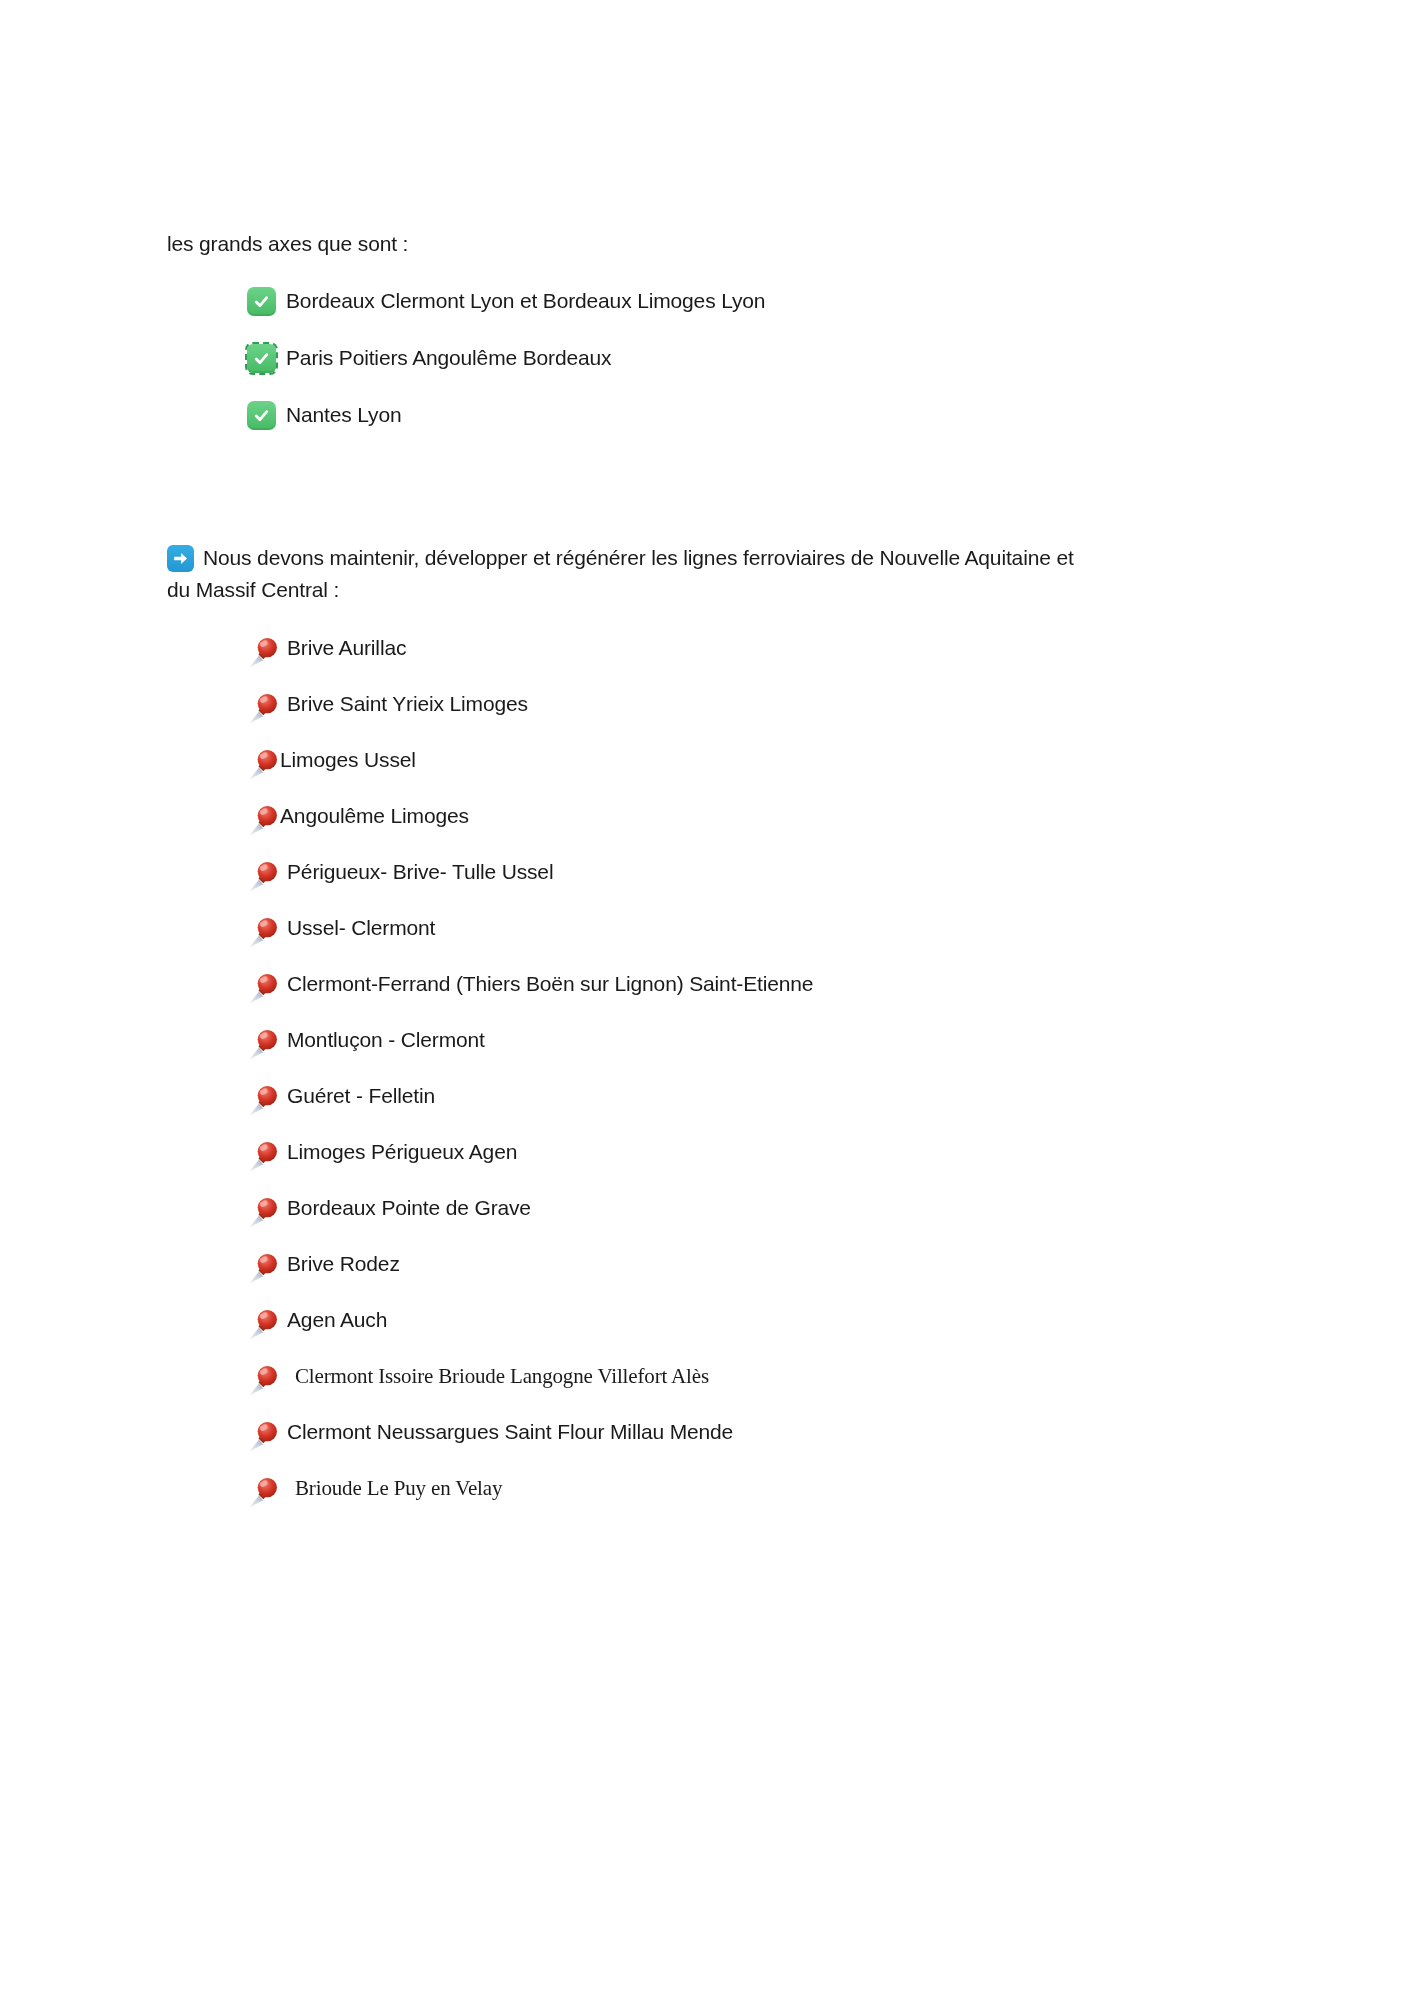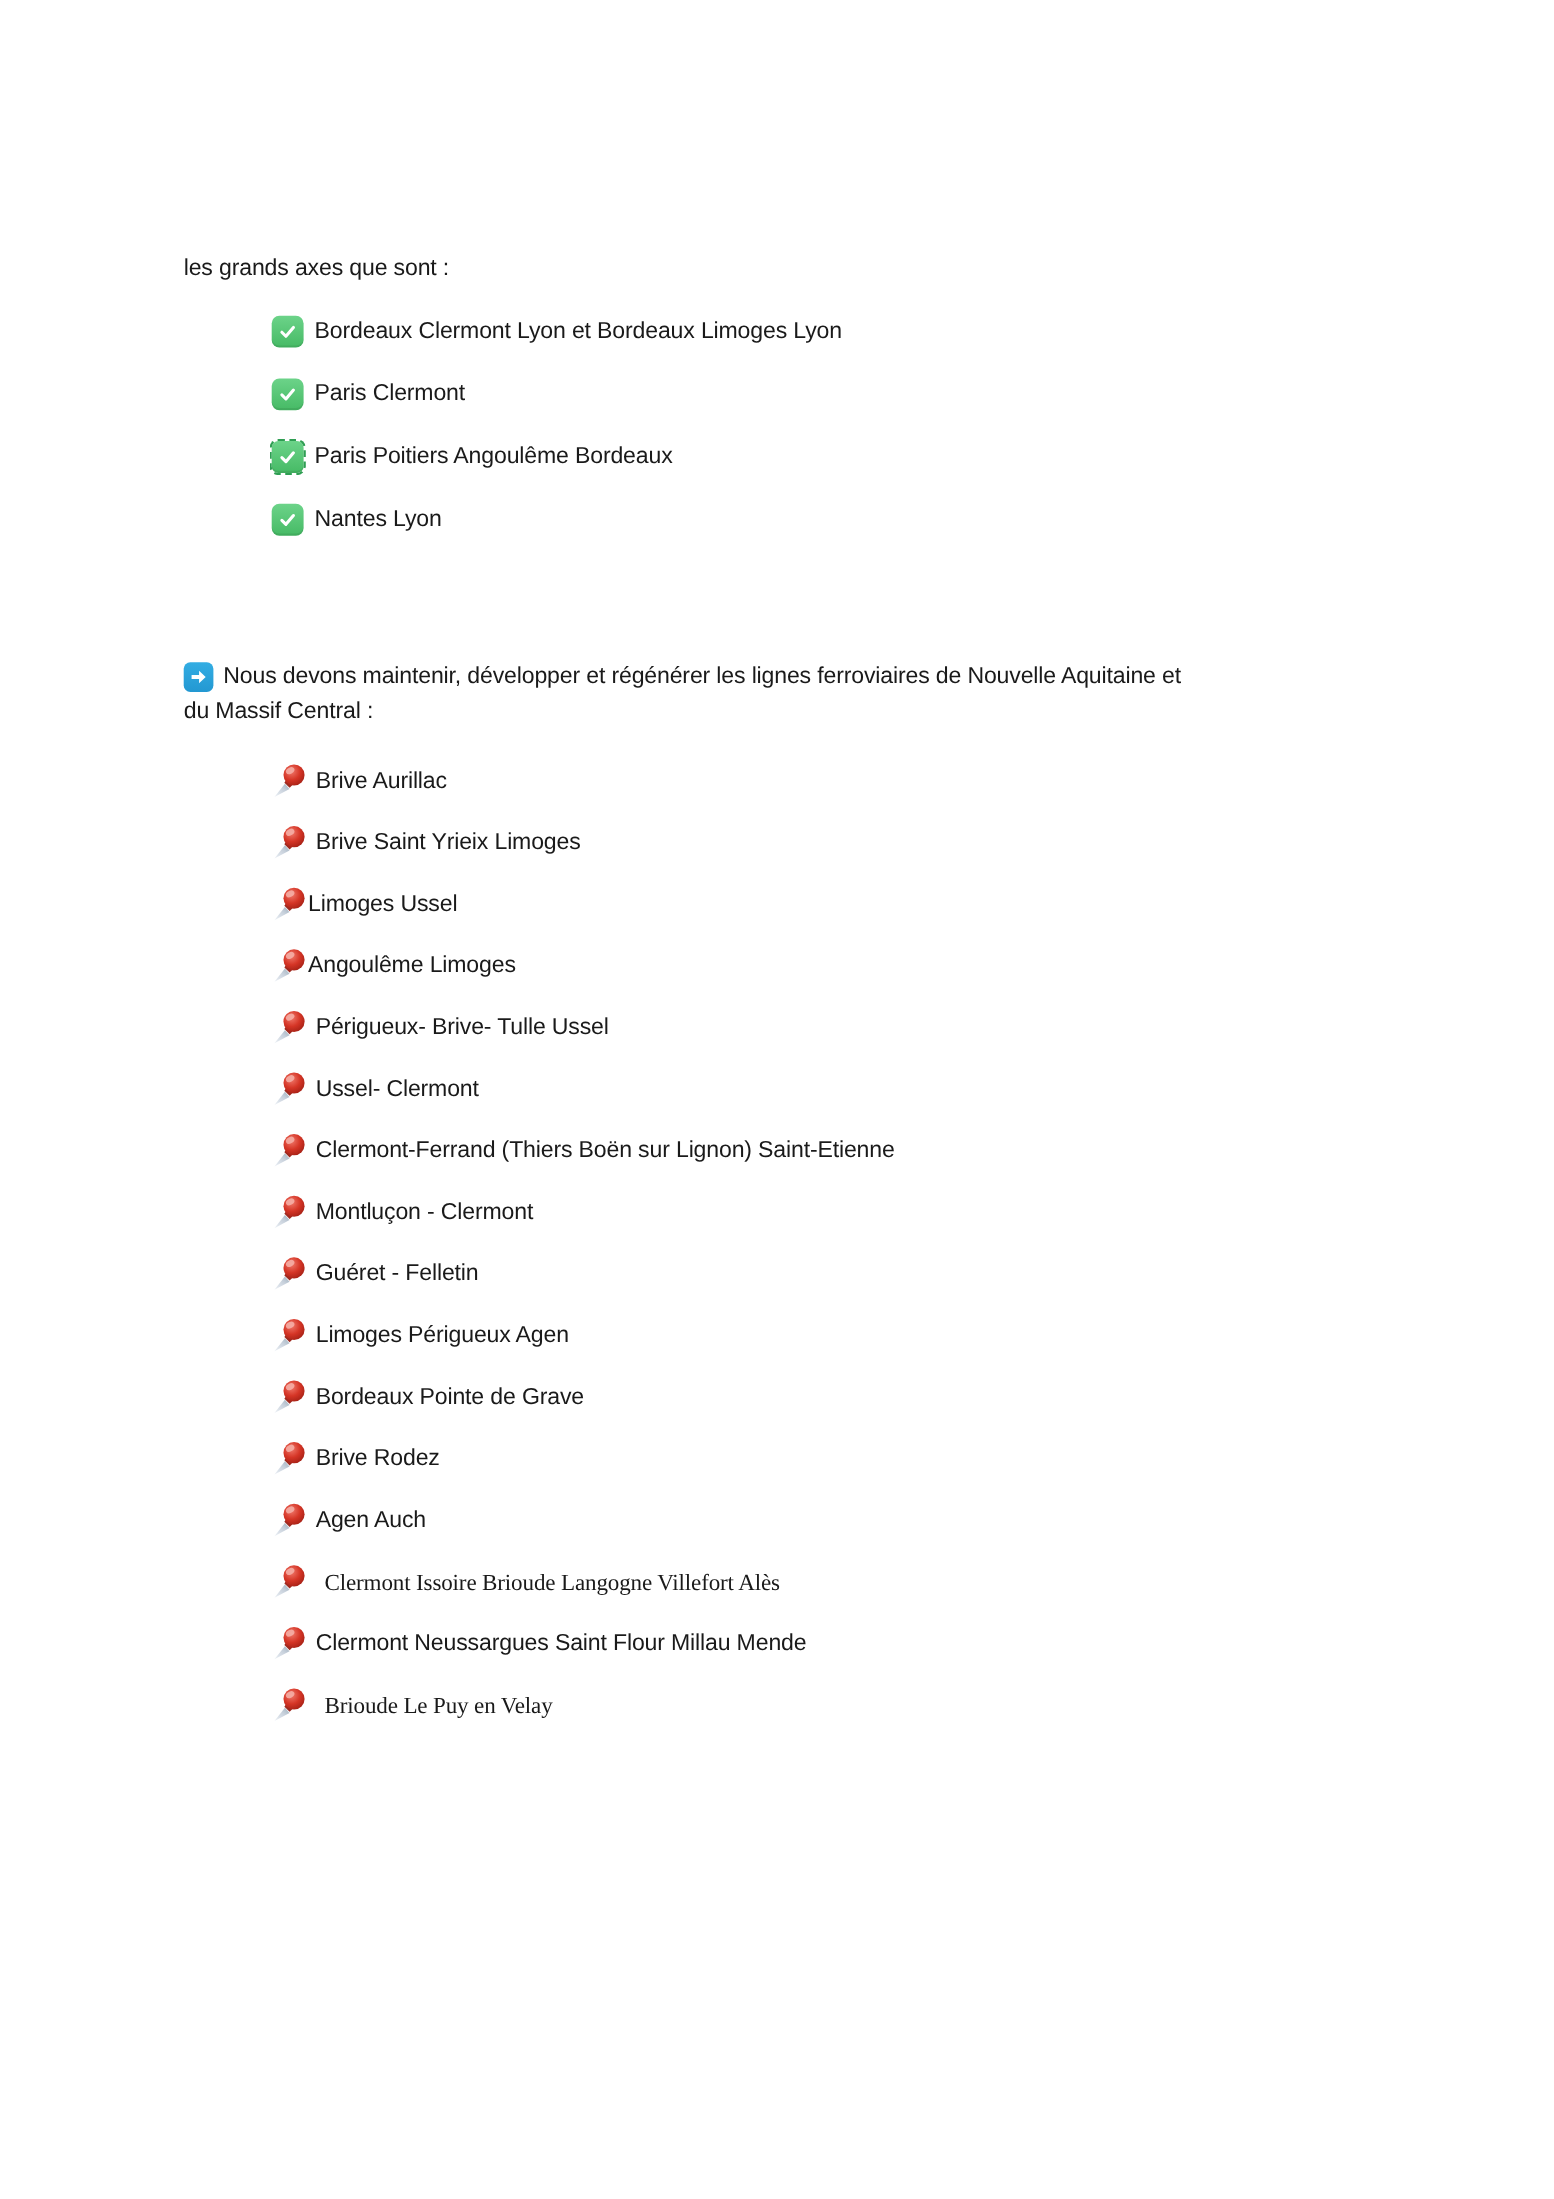--- a/index.html
+++ b/index.html
@@ -65,21 +65,21 @@
   .check-icon.serrated {
     outline: 2px dashed #2f9e53;
     outline-offset: 0px;
     border-radius: 6px;
   }
 
   .section-2 .para { margin-top: 112px; }
   ul.pin-list { margin-top: 30px; }
   ul.pin-list li {
     display: flex;
-    align-items: center;
+    align-items: flex-start;
     height: 34px;
     margin-bottom: 22px;
   }
   ul.pin-list li.gap-before { margin-top: 16px; }
   .pin-icon { width: 32px; height: 34px; margin-right: 8px; flex: 0 0 auto; }
   ul.pin-list li.tight .pin-icon { margin-right: 1px; }
   ul.pin-list li.indent .label { margin-left: 8px; font-family: Liberation Serif, serif; }
 
   .label { white-space: nowrap; }
 </style>
@@ -95,28 +95,20 @@
       </span>
     </p>
     <ul class="check-list">
         <li>
     <span class="check-icon">
       <svg viewBox="0 0 24 24" aria-hidden="true">
         <path d="M6 12.6 L10.2 16.8 L18 7.6" fill="none" stroke="#ffffff" stroke-width="3.2" stroke-linecap="round" stroke-linejoin="round"></path>
       </svg>
     </span>
     <span class="label">Bordeaux Clermont Lyon et Bordeaux Limoges Lyon</span>
-  </li>
-        <li>
-    <span class="check-icon">
-      <svg viewBox="0 0 24 24" aria-hidden="true">
-        <path d="M6 12.6 L10.2 16.8 L18 7.6" fill="none" stroke="#ffffff" stroke-width="3.2" stroke-linecap="round" stroke-linejoin="round"></path>
-      </svg>
-    </span>
-    <span class="label">Paris Clermont</span>
   </li>
         <li>
     <span class="check-icon serrated">
       <svg viewBox="0 0 24 24" aria-hidden="true">
         <path d="M6 12.6 L10.2 16.8 L18 7.6" fill="none" stroke="#ffffff" stroke-width="3.2" stroke-linecap="round" stroke-linejoin="round"></path>
       </svg>
     </span>
     <span class="label">Paris Poitiers Angoulême Bordeaux</span>
   </li>
         <li>

